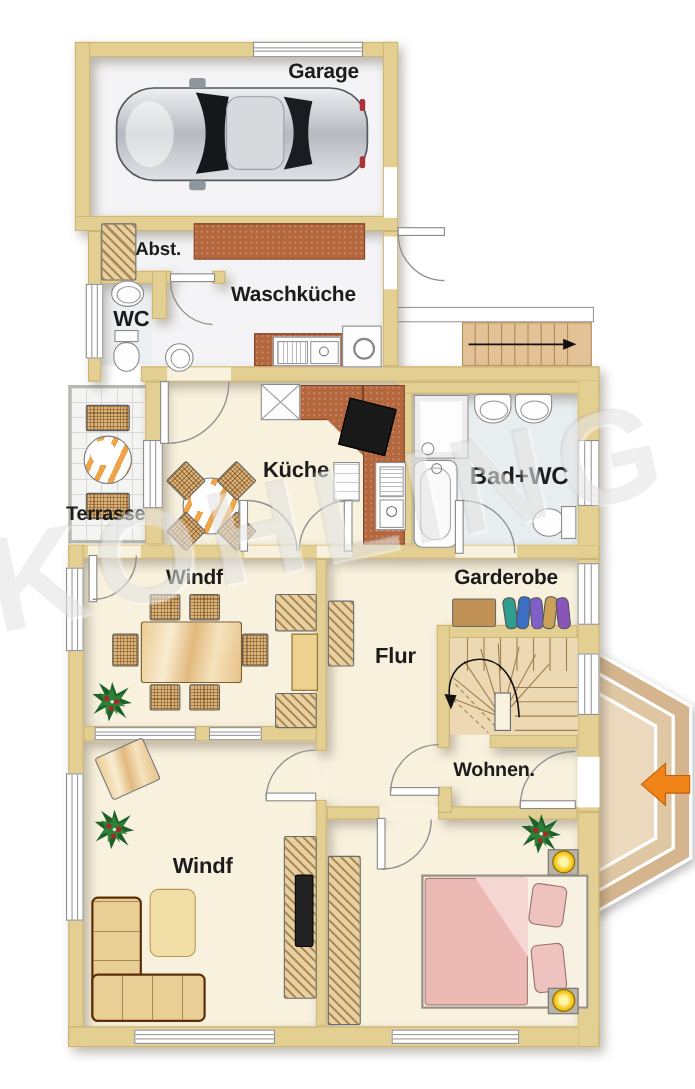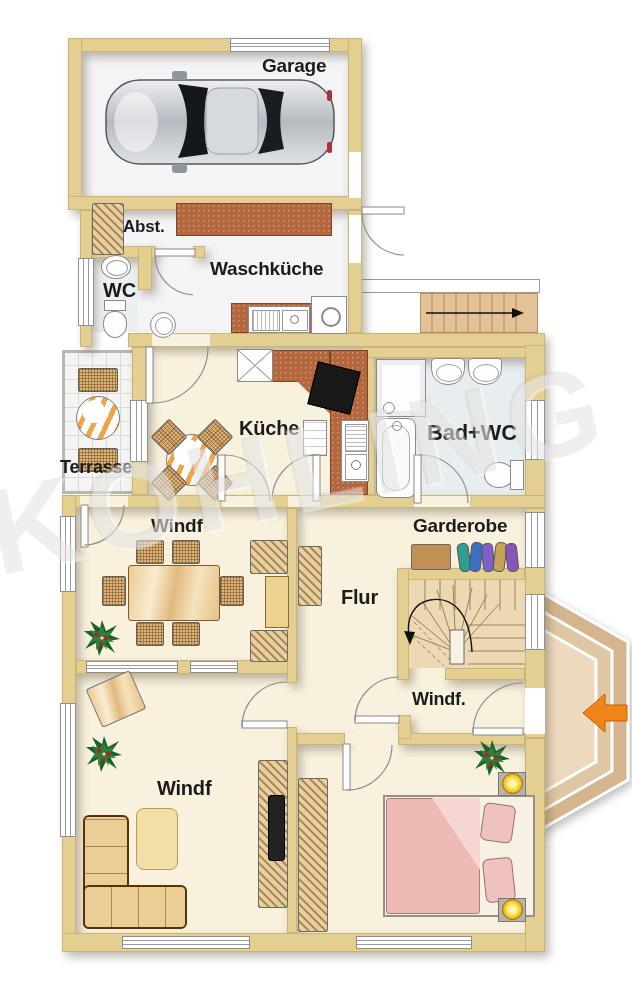--- a/index.html
+++ b/index.html
@@ -333,17 +333,17 @@
   <div class="lbl" style="left:262px;top:55px;font-size:19px;">Garage</div>
   <div class="lbl" style="left:123px;top:217px;font-size:17px;">Abst.</div>
   <div class="lbl" style="left:103px;top:279px;font-size:20px;">WC</div>
   <div class="lbl" style="left:210px;top:258px;font-size:19px;">Waschküche</div>
   <div class="lbl" style="left:60px;top:457px;font-size:18px;">Terrasse</div>
   <div class="lbl" style="left:239px;top:417px;font-size:20px;">Küche</div>
   <div class="lbl" style="left:427px;top:420px;font-size:22px;">Bad+WC</div>
   <div class="lbl" style="left:151px;top:515px;font-size:19px;">Windf</div>
   <div class="lbl" style="left:413px;top:515px;font-size:19px;">Garderobe</div>
   <div class="lbl" style="left:341px;top:586px;font-size:20px;">Flur</div>
-  <div class="lbl" style="left:412px;top:689px;font-size:18px;">Windf.</div>
+  <div class="lbl" style="left:412px;top:689px;font-size:18px;">Wohnen.</div>
   <div class="lbl" style="left:157px;top:777px;font-size:20px;">Windf</div>
 
   <div id="watermark">KOHLING</div>
 </div>
 
 </body></html>

